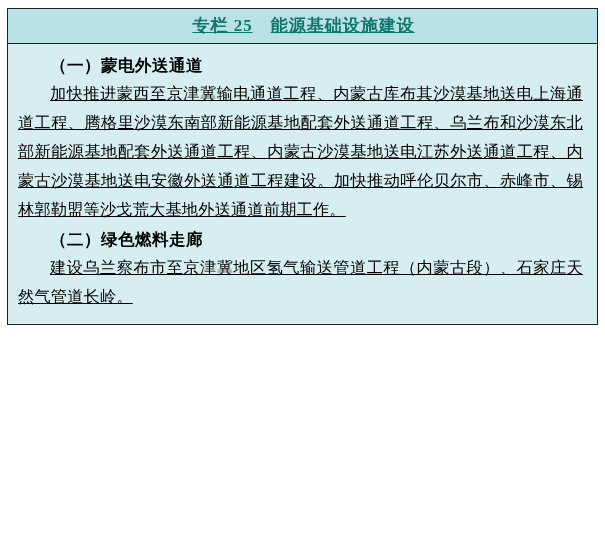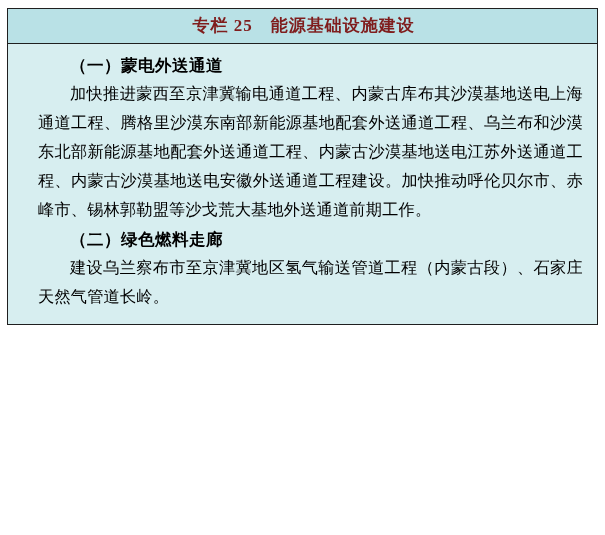--- a/index.html
+++ b/index.html
@@ -20,51 +20,53 @@
     box-sizing: border-box;
   }
   .box-title {
     background: #b9e1e6;
     border-bottom: 1px solid #1f1f1f;
     text-align: center;
     font-size: 17px;
     font-weight: bold;
     letter-spacing: 1px;
     padding: 5px 0 6px 2px;
-    color: #7f1d1d;
+    color: #0f766e;
     font-family: "Liberation Serif", "DejaVu Serif", serif;
+    text-decoration: underline;
   }
   .box-title .num {
     font-family: "Liberation Serif", "DejaVu Serif", serif;
   }
   .box-title .gap {
     display: inline-block;
     width: 18px;
   }
   .box-body {
-    padding: 7px 14px 12px 30px;
+    padding: 7px 14px 12px 10px;
   }
   .sec-head {
     font-size: 16.5px;
     font-weight: bold;
     color: #000;
     text-indent: 32px;
     line-height: 29px;
     margin: 0;
     letter-spacing: 0.5px;
   }
   .para {
     font-size: 16.2px;
     color: #000;
     line-height: 29px;
     margin: 0;
     text-indent: 32px;
     text-align: justify;
     text-justify: inter-ideograph;
     letter-spacing: 0.2px;
+    text-decoration: underline;
   }
 </style>
 </head>
 <body>
 
 <div class="box">
   <div class="box-title">
     <span class="num">专栏 25</span><span class="gap"></span><span>能源基础设施建设</span>
   </div>
   <div class="box-body">

